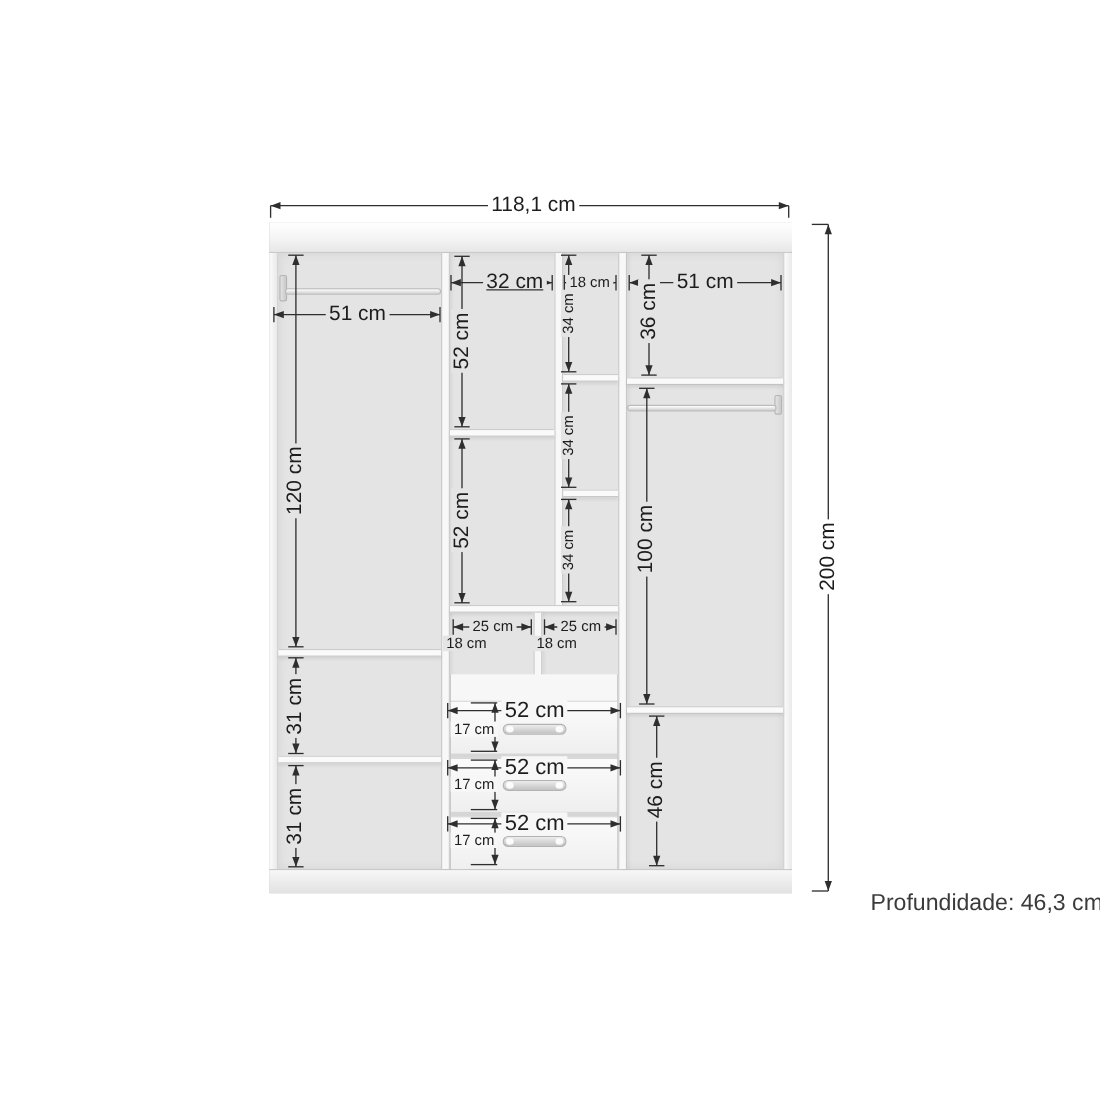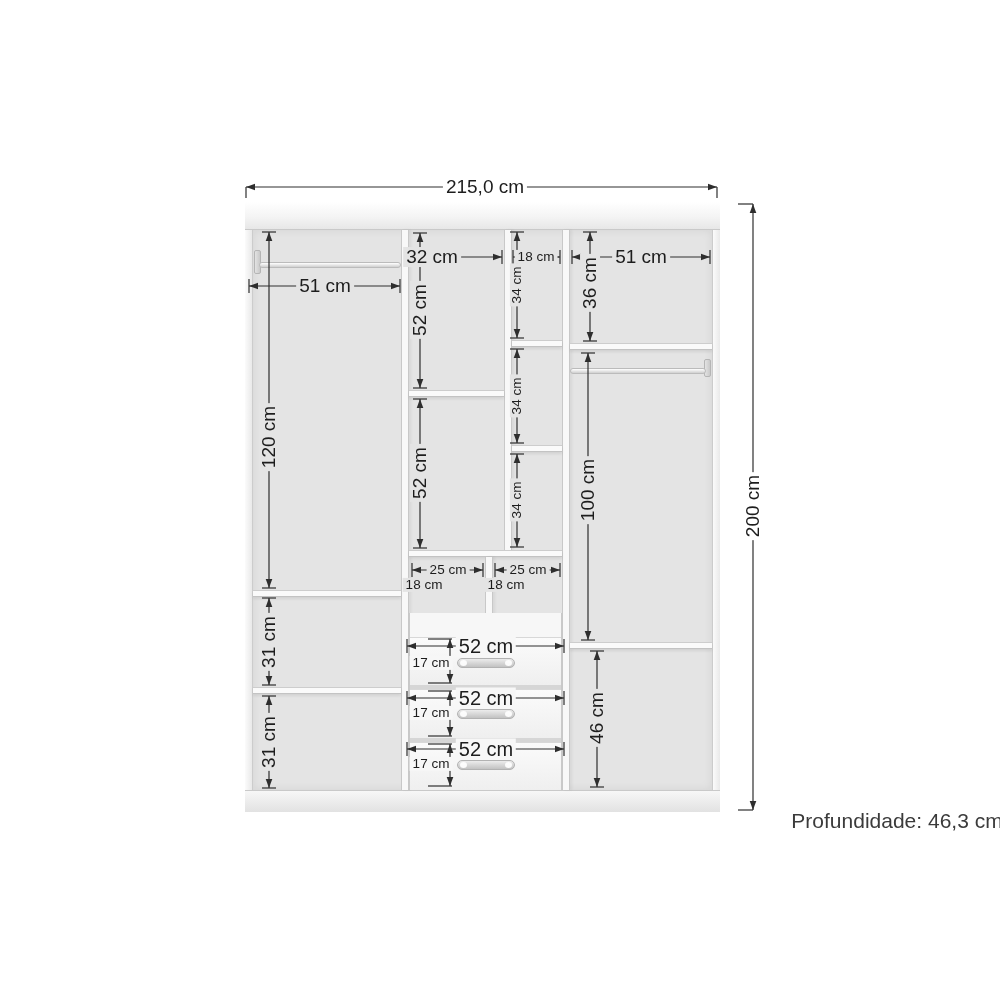--- a/index.html
+++ b/index.html
@@ -213,29 +213,29 @@
       <polygon points="450,736 446.7,727 453.3,727" fill="#2e2e2e"></polygon>
       <line x1="428" y1="691" x2="452" y2="691" stroke="#2e2e2e" stroke-width="1.2"></line>
       <line x1="428" y1="736" x2="452" y2="736" stroke="#2e2e2e" stroke-width="1.2"></line>
       <line x1="450" y1="744" x2="450" y2="786" stroke="#2e2e2e" stroke-width="1.2"></line>
       <polygon points="450,744 446.7,753 453.3,753" fill="#2e2e2e"></polygon>
       <polygon points="450,786 446.7,777 453.3,777" fill="#2e2e2e"></polygon>
       <line x1="428" y1="744" x2="452" y2="744" stroke="#2e2e2e" stroke-width="1.2"></line>
       <line x1="428" y1="786" x2="452" y2="786" stroke="#2e2e2e" stroke-width="1.2"></line>
     </svg>
 
-  <div class="lbl on-white" style="left:485px;top:187px;">215,0 cm</div>
+  <div class="lbl on-white" style="left:485px;top:187px;">118,1 cm</div>
   <div class="lbl rot on-white" style="left:753px;top:506px;">200 cm</div>
 
   <div class="lbl on-gray" style="left:325px;top:286px;">51 cm</div>
   <div class="lbl rot on-gray" style="left:269px;top:437px;">120 cm</div>
   <div class="lbl rot on-gray" style="left:269px;top:642px;">31 cm</div>
   <div class="lbl rot on-gray" style="left:269px;top:742px;">31 cm</div>
 
-  <div class="lbl on-gray" style="left:432px;top:257px;">32 cm</div>
+  <div class="lbl on-gray" style="left:468px;top:257px;text-decoration:underline;">32 cm</div>
   <div class="lbl rot on-gray" style="left:420px;top:310px;">52 cm</div>
   <div class="lbl rot on-gray" style="left:420px;top:473px;">52 cm</div>
 
   <div class="lbl sm on-gray" style="left:536px;top:257px;">18 cm</div>
   <div class="lbl sm rot on-gray" style="left:517px;top:285px;">34 cm</div>
   <div class="lbl sm rot on-gray" style="left:517px;top:396px;">34 cm</div>
   <div class="lbl sm rot on-gray" style="left:517px;top:500px;">34 cm</div>
 
   <div class="lbl on-gray" style="left:641px;top:257px;">51 cm</div>
   <div class="lbl rot on-gray" style="left:590px;top:283px;">36 cm</div>

